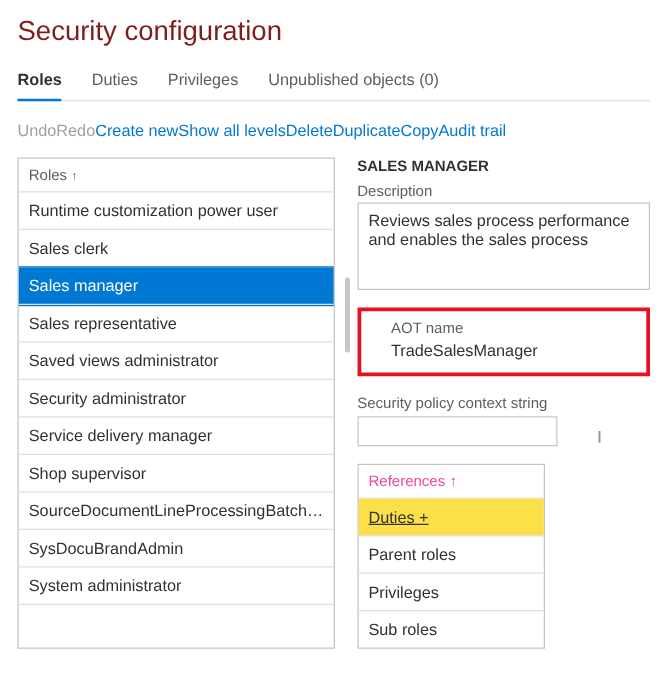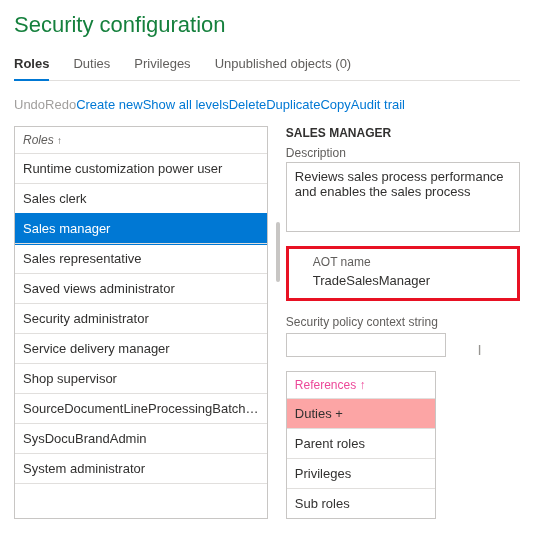--- a/index.html
+++ b/index.html
@@ -9,21 +9,21 @@
     font-family: "Segoe UI", Arial, sans-serif;
     font-size: 13px;
     color: #323130;
     background: #fff;
     width: 534px;
   }
   h1 {
     font-size: 22px;
     font-weight: 400;
     margin: 0 0 14px 0;
-    color: #15803d;
+    color: #7f1d1d;
   }
   .tabs {
     display: flex;
     gap: 24px;
     border-bottom: 1px solid #e1dfdd;
     margin-bottom: 16px;
   }
   .tab {
     padding: 4px 0 8px 0;
     font-size: 13px;
@@ -59,21 +59,20 @@
     flex: 1 1 52%;
     border: 1px solid #c8c6c4;
     max-height: 420px;
     overflow: hidden;
   }
   .col-header {
     padding: 6px 8px;
     font-size: 12px;
     color: #605e5c;
     border-bottom: 1px solid #e1dfdd;
-    font-style: italic;
   }
   .col-header .arrow { font-size: 10px; }
   .row {
     padding: 7px 8px;
     border-bottom: 1px solid #e1dfdd;
     color: #323130;
     cursor: pointer;
     white-space: nowrap;
     overflow: hidden;
     text-overflow: ellipsis;
@@ -134,21 +133,22 @@
     color: #ec4899;
     border-bottom: 1px solid #e1dfdd;
   }
   .ref-row {
     padding: 7px 8px;
     border-bottom: 1px solid #e1dfdd;
     font-size: 13px;
     cursor: pointer;
   }
   .ref-row.sel {
-    background: #fca5a5;
+    background: #fde047;
+    text-decoration: underline;
   }
   .ref-row:last-child { border-bottom: none; }
   .scroll-track {
     position: absolute;
     left: -10px;
     top: 96px;
     width: 4px;
     height: 60px;
     background: #c8c6c4;
     border-radius: 2px;

